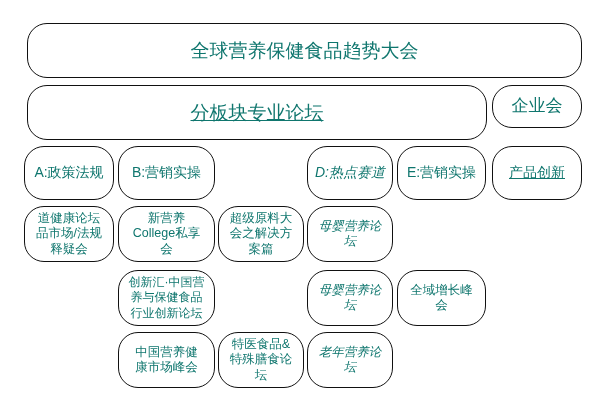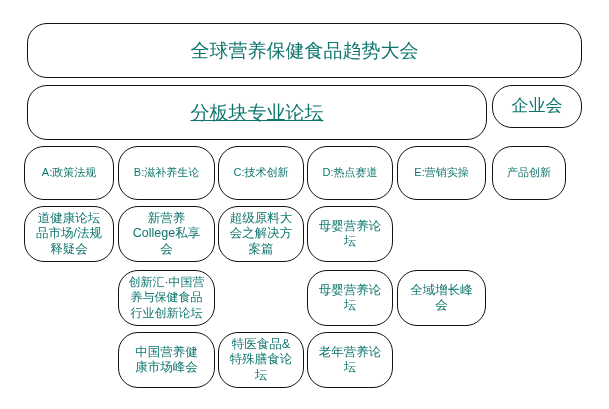--- a/index.html
+++ b/index.html
@@ -22,48 +22,47 @@
     justify-content:center;
     text-align:center;
     white-space:pre-line;
     line-height:1.22;
     color:#0f766e;
   }
   
   .n-title {left:27px; top:23px;  width:555px; height:55px; font-size:19px;}
   .n-forum {left:27px; top:85px;  width:460px; height:55px; font-size:19px;text-decoration:underline;}
   .n-ent   {left:492px;top:85px;  width:90px;  height:43px; font-size:17px;}
-  .row3{top:146px;height:54px;font-size:11px;}
+  .row3{top:146px;height:54px;font-size:14px;}
   .row4{top:206px;height:56px;}
   .row5{top:270px;height:56px;}
   .row6{top:332px;height:56px;}
   
   .colA{left:24px; width:90px;}
   .colB{left:118px;width:97px;}
   .colC{left:218px;width:86px;}
-  .colD{left:307px;width:86px;}
+  .colD{left:307px;width:86px;font-style:italic;}
   .colE{left:397px;width:89px;}
-  .colF{left:492px;width:74px;}
+  .colF{left:492px;width:90px;text-decoration:underline;}
   
   .small {font-size:12.5px;}
   .xsmall{font-size:12px;line-height:1.28;}
 </style>
 </head>
 <body>
 
 <div id="canvas">
 
   <div class="node n-title">全球营养保健食品趋势大会</div>
 
   <div class="node n-forum">分板块专业论坛</div>
   <div class="node n-ent">企业会</div>
 
   <div class="node row3 colA">A:政策法规</div>
-  <div class="node row3 colB">B:滋补养生论</div>
-  <div class="node row3 colC">C:技术创新</div>
+  <div class="node row3 colB">B:营销实操</div>
   <div class="node row3 colD">D:热点赛道</div>
   <div class="node row3 colE">E:营销实操</div>
   <div class="node row3 colF">产品创新</div>
 
   <div class="node row4 colA small">道健康论坛
 品市场/法规
 释疑会</div>
   <div class="node row4 colB small">新营养
 College私享
 会</div>

